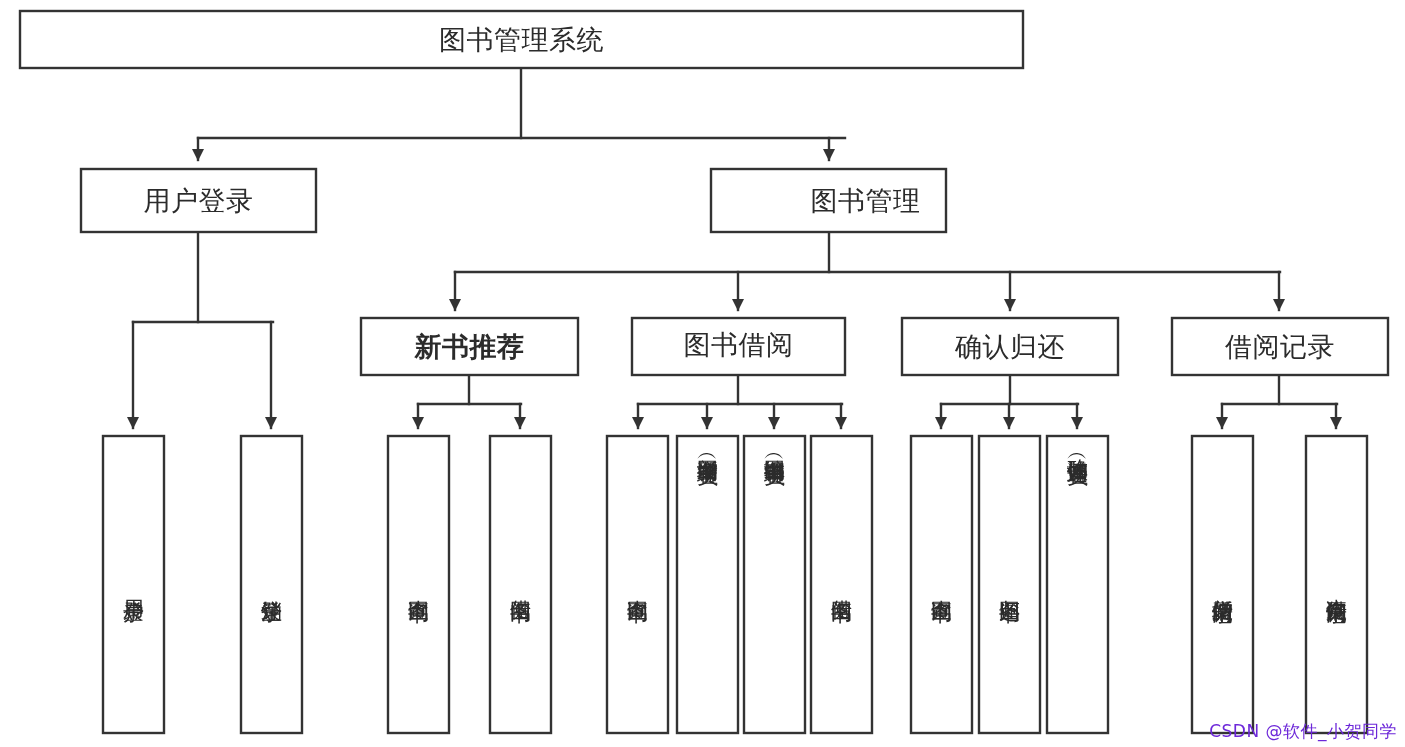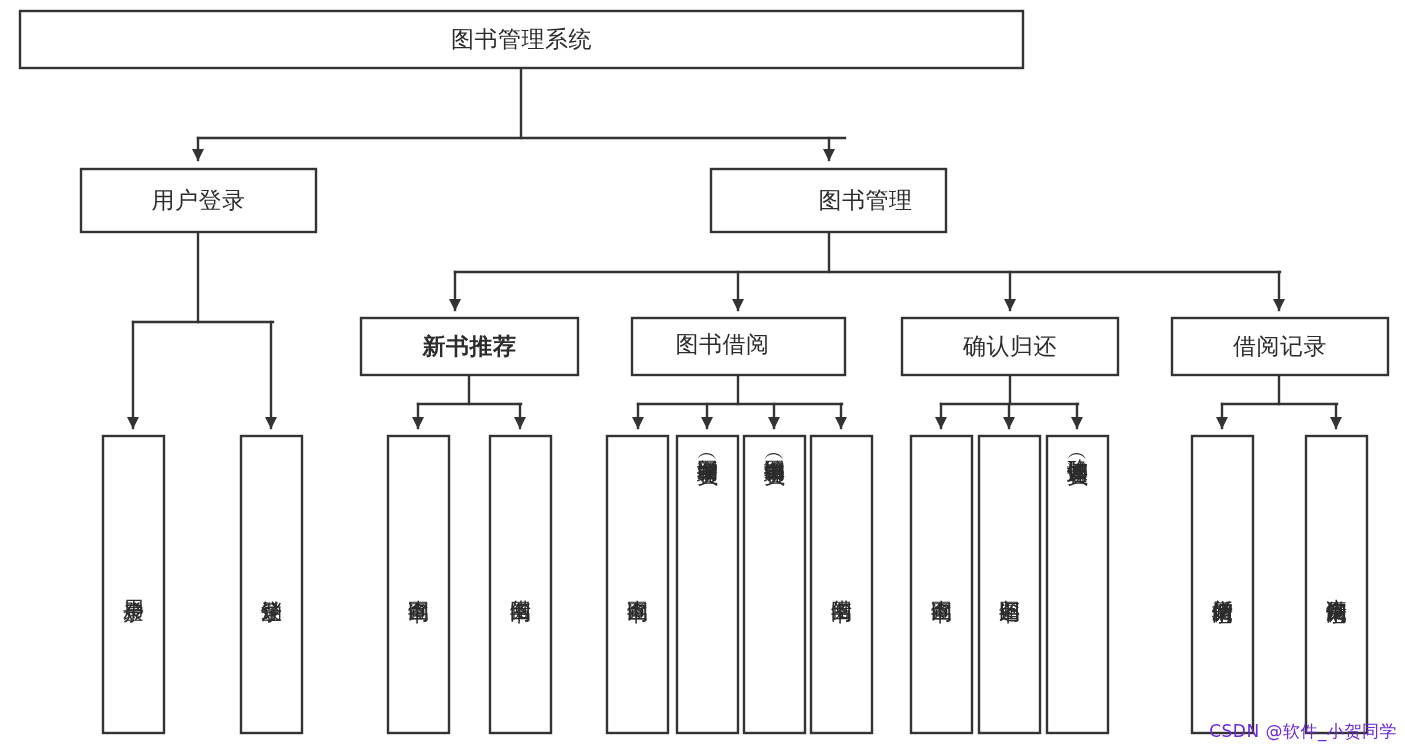--- a/index.html
+++ b/index.html
@@ -41,21 +41,21 @@
     fill: #333333;
     stroke: none;
   }
   
   .node-label-h {
     position: absolute;
     display: flex;
     align-items: center;
     justify-content: center;
     color: #2b2b2b;
-    font-size: 23px;
+    font-size: 27px;
     line-height: 1.15;
     letter-spacing: 0.5px;
     white-space: nowrap;
     pointer-events: none;
   }
   .node-label-v {
     position: absolute;
     display: flex;
     align-items: center;
     justify-content: center;
@@ -173,21 +173,21 @@
     <rect class="node-box" x="1192" y="436" width="61" height="297"></rect>
     <rect class="node-box" x="1306" y="436" width="61" height="297"></rect>
   </svg>
 
   <div class="node-label-h" style="left:20px; top:11px; width:1003px; height:57px;">图书管理系统</div>
 
   <div class="node-label-h" style="left:81px; top:169px; width:235px; height:63px;">用户登录</div>
   <div class="node-label-h" style="left:711px; top:169px; width:235px; height:63px;margin-left:37px;">图书管理</div>
 
   <div class="node-label-h" style="left:361px; top:318px; width:217px; height:57px;font-weight:bold;">新书推荐</div>
-  <div class="node-label-h" style="left:616px; top:318px; width:213px; height:53px;">图书借阅</div>
+  <div class="node-label-h" style="left:632px; top:318px; width:213px; height:53px;">图书借阅</div>
   <div class="node-label-h" style="left:902px; top:318px; width:216px; height:57px;">确认归还</div>
   <div class="node-label-h" style="left:1172px; top:318px; width:216px; height:57px;">借阅记录</div>
 
   <div class="node-label-v" style="left:103px; top:436px; width:61px; height:297px;">用户登录</div>
   <div class="node-label-v" style="left:241px; top:436px; width:61px; height:297px;">注销登录</div>
 
   <div class="node-label-v" style="left:388px; top:436px; width:61px; height:297px;">查询图书</div>
   <div class="node-label-v" style="left:490px; top:436px; width:61px; height:297px;">借阅图书</div>
 
   <div class="node-label-v" style="left:607px; top:436px; width:61px; height:297px;">查询图书</div>

